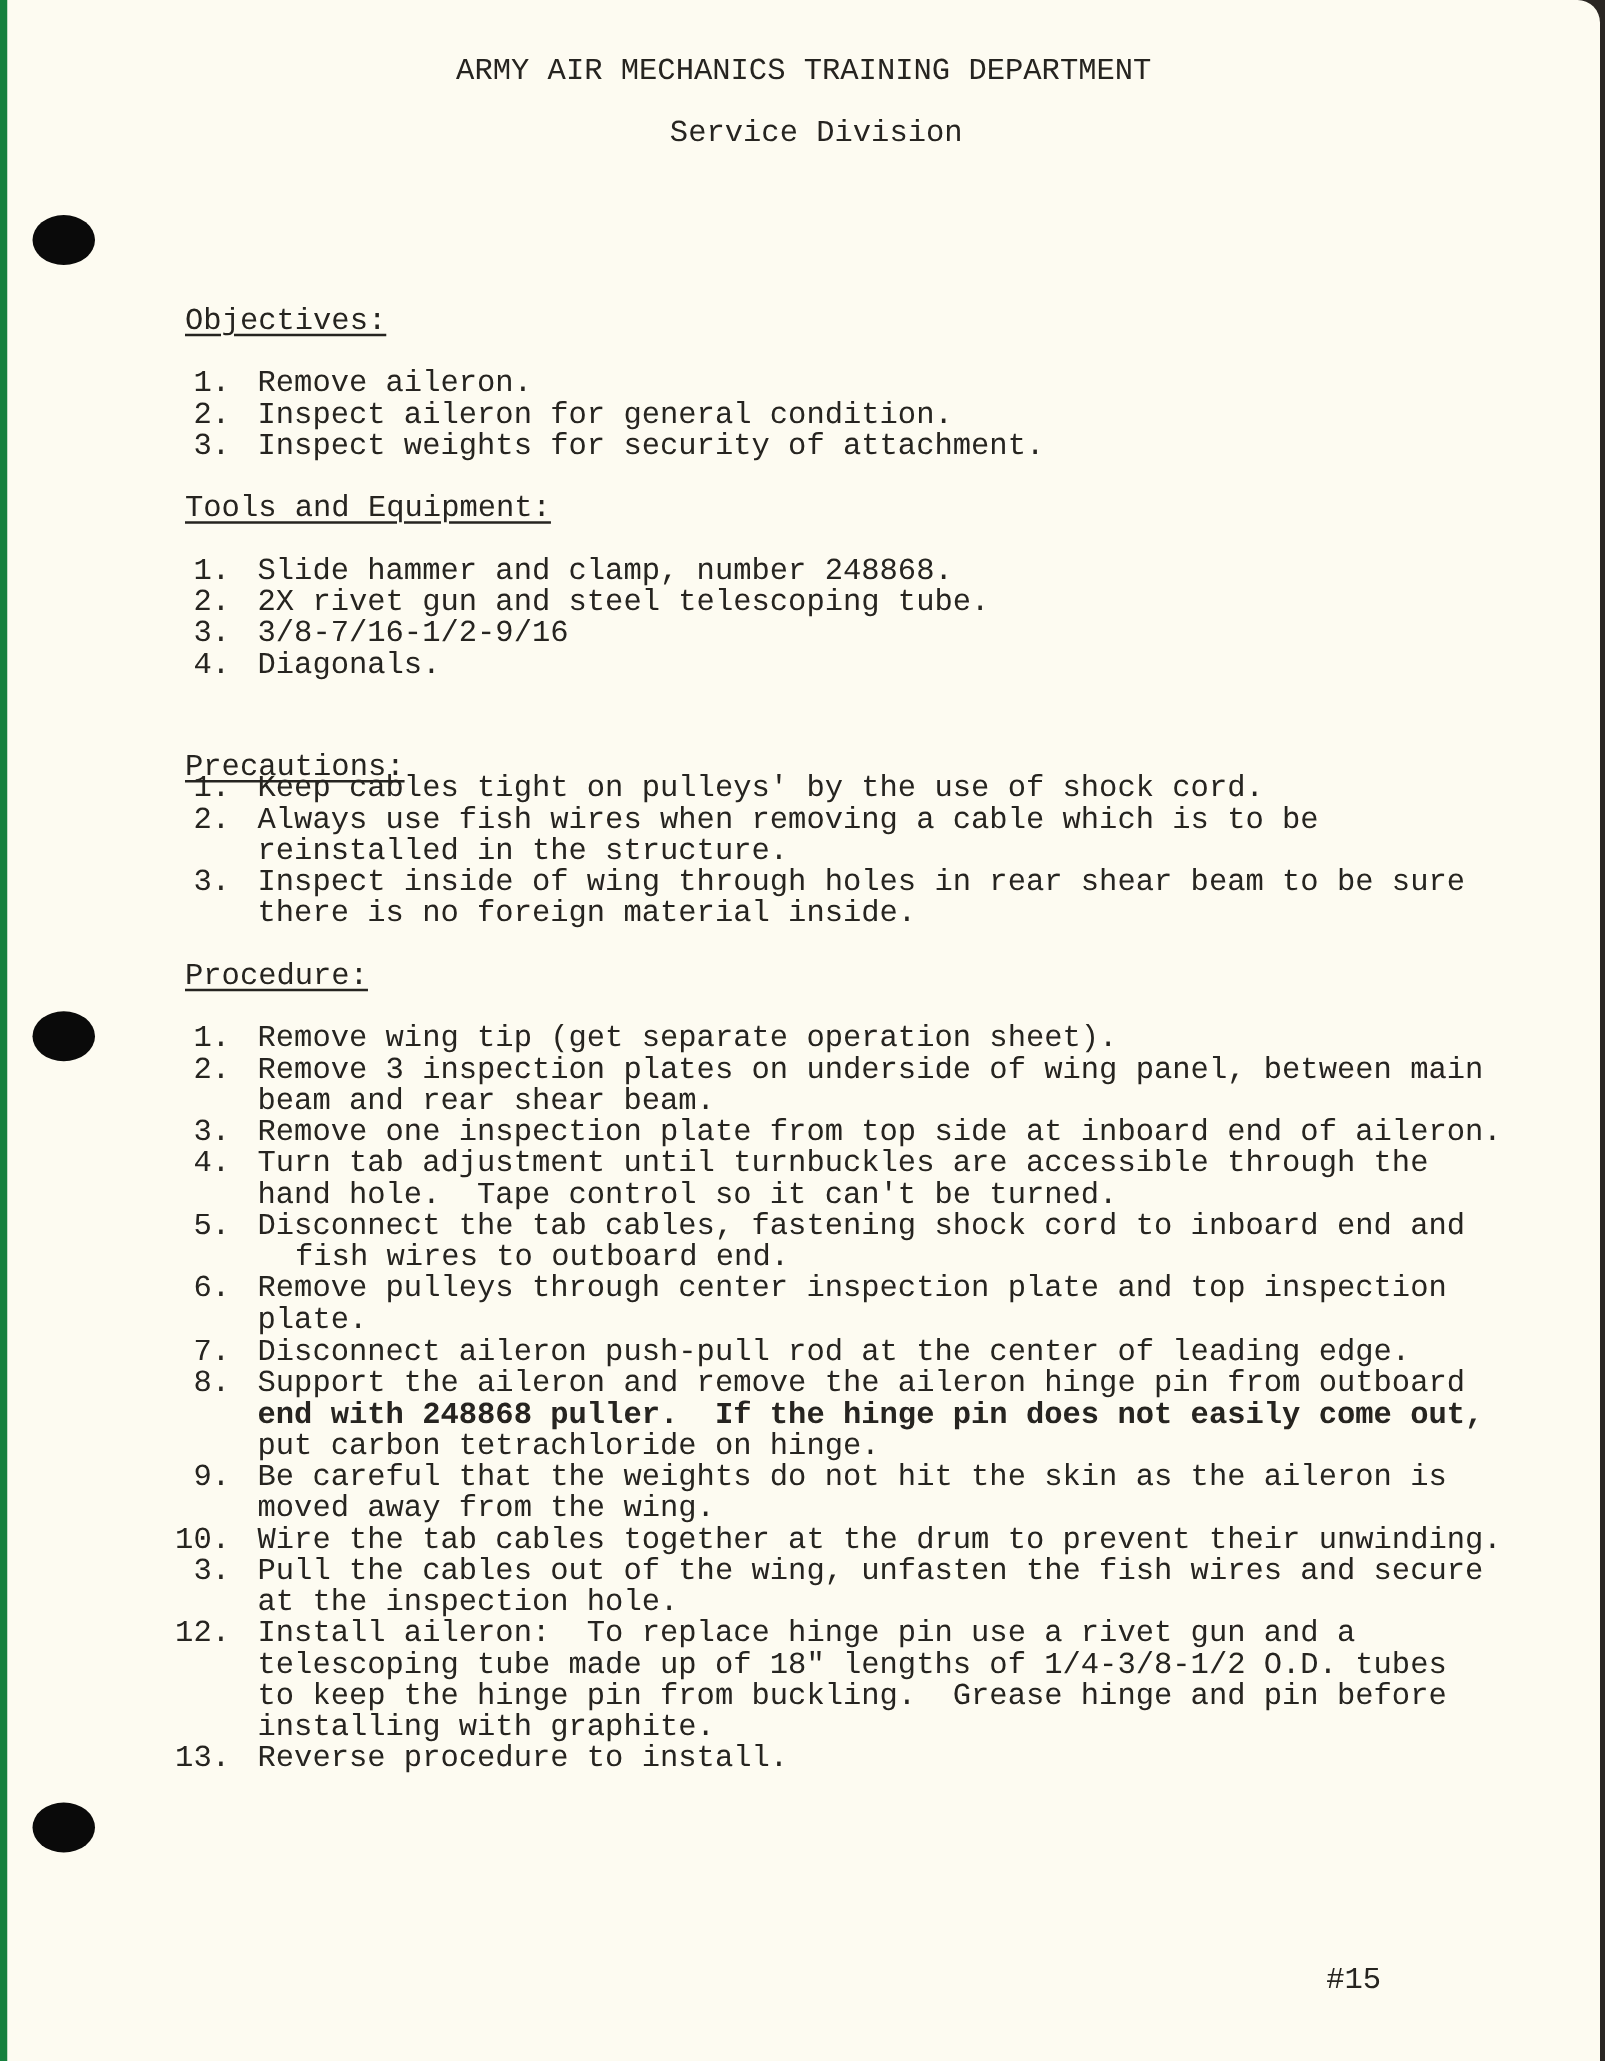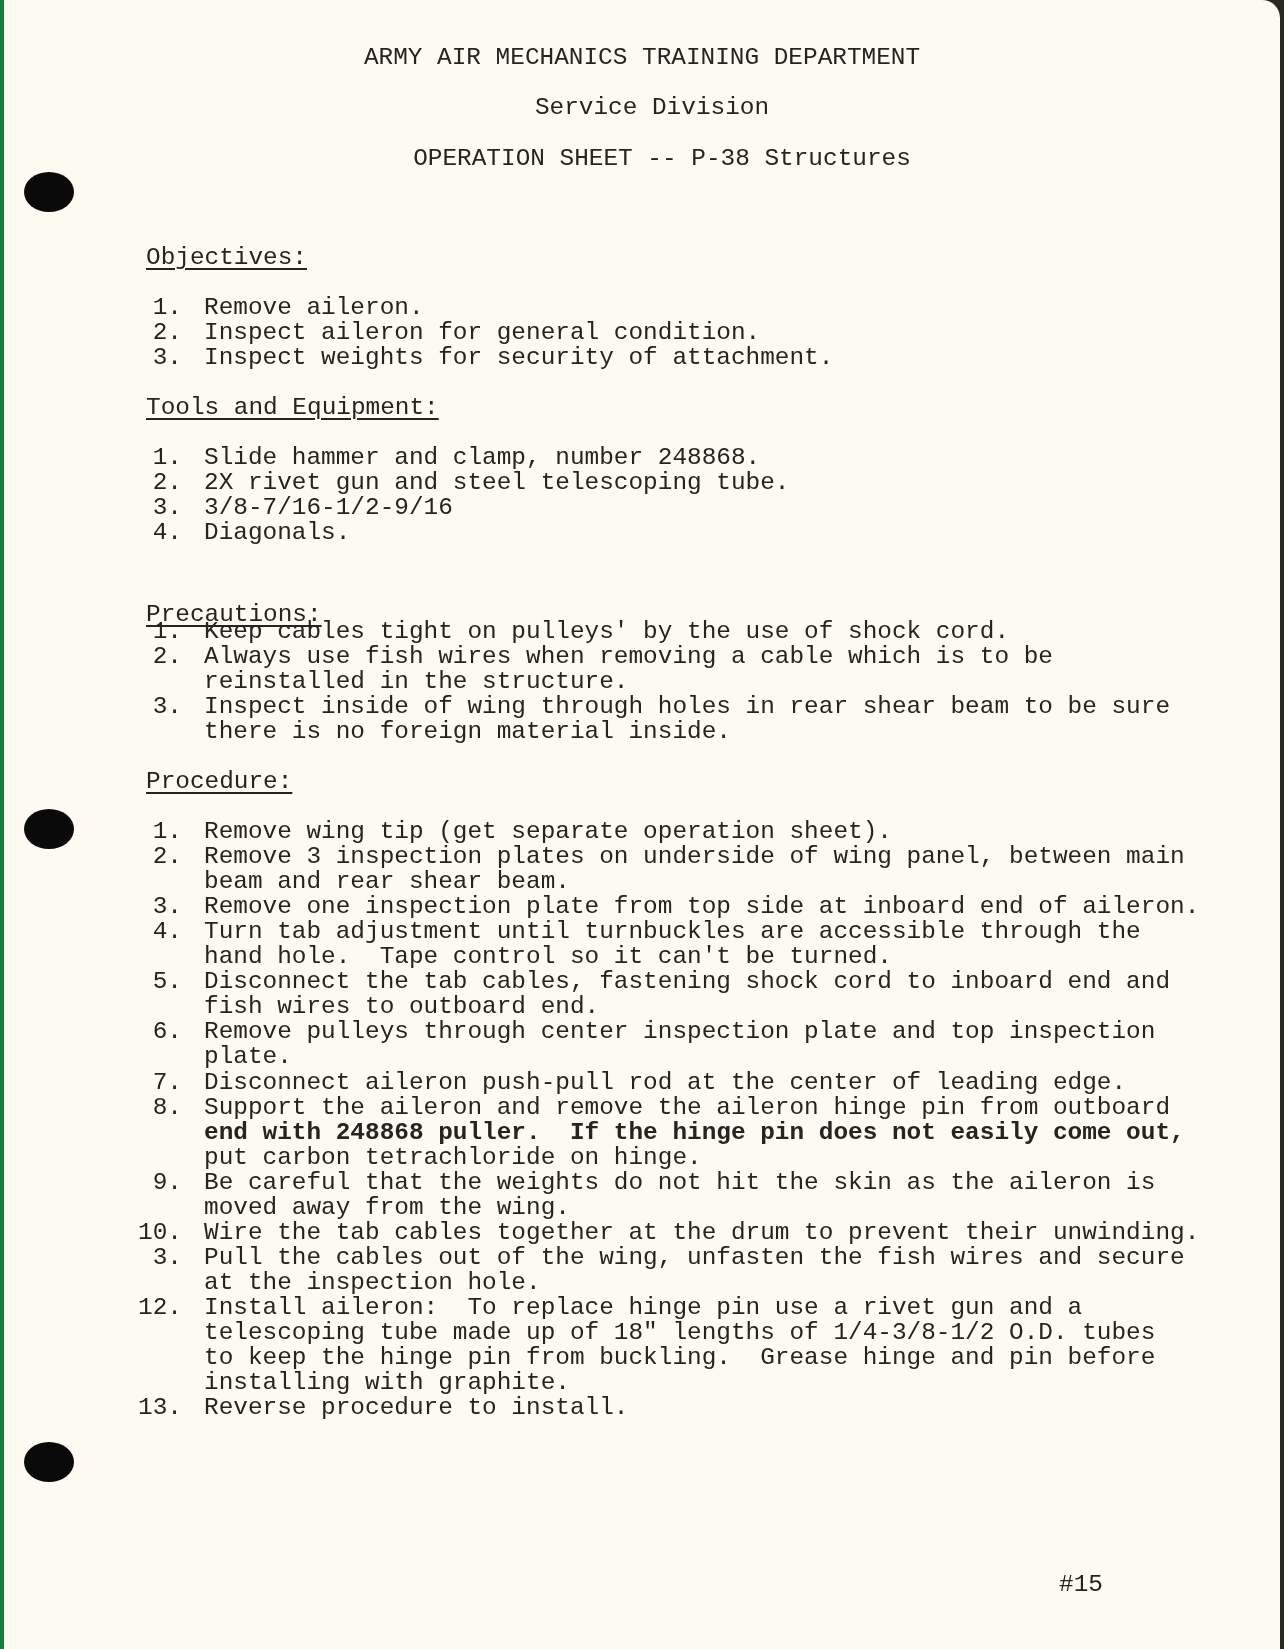--- a/index.html
+++ b/index.html
@@ -10,21 +10,21 @@
     position: relative;
     overflow: hidden;
     font-family: "Liberation Mono", "DejaVu Sans Mono", monospace;
   }
   .page {
     position: absolute;
     left: 0; top: 0;
     width: 1280px; height: 1649px;
     background: #fdfbf1;
     border-top-right-radius: 18px;
-    border-left: 4px solid #15803d;
+    border-left: 6px solid #15803d;
     box-sizing: border-box;
     color: #262420;
   }
   .hole {
     position: absolute;
     width: 50px; height: 40px;
     background: #0a0a0a;
     border-radius: 50%;
   }
   .tl {
@@ -47,21 +47,20 @@
 <body>
 
 <div class="page">
 
   <div class="hole" style="left:20px; top:172px;"></div>
   <div class="hole" style="left:20px; top:809px;"></div>
   <div class="hole" style="left:20px; top:1442px;"></div>
 
   <div class="tl center" style="top:45px;">ARMY AIR MECHANICS TRAINING DEPARTMENT</div>
   <div class="tl center" style="top:95px;padding-left:20px;">Service Division</div>
-  <div class="tl center" style="top:146px; padding-left:40px;">OPERATION SHEET -- P-38 Structures</div>
 
   <div class="tl" style="left:142px; top:245px;"><span class="hdr">Objectives:</span></div>
   <div id="objectives-list">
       <div class="num" style="top: 295px; left: 100px; width: 78px;">1.</div>
       <div class="item" style="top: 295px;">Remove aileron.</div>
       <div class="num" style="top: 320.05px; left: 100px; width: 78px;">2.</div>
       <div class="item" style="top: 320.05px;">Inspect aileron for general condition.</div>
       <div class="num" style="top: 345.1px; left: 100px; width: 78px;">3.</div>
       <div class="item" style="top: 345.1px;">Inspect weights for security of attachment.</div>
     </div>
@@ -97,21 +96,21 @@
       <div class="num" style="top: 844.05px; left: 100px; width: 78px;">2.</div>
       <div class="item" style="top: 844.05px;">Remove 3 inspection plates on underside of wing panel, between main</div>
       <div class="item" style="top: 869.1px;">beam and rear shear beam.</div>
       <div class="num" style="top: 894.15px; left: 100px; width: 78px;">3.</div>
       <div class="item" style="top: 894.15px;">Remove one inspection plate from top side at inboard end of aileron.</div>
       <div class="num" style="top: 919.2px; left: 100px; width: 78px;">4.</div>
       <div class="item" style="top: 919.2px;">Turn tab adjustment until turnbuckles are accessible through the</div>
       <div class="item" style="top: 944.25px;">hand hole.  Tape control so it can't be turned.</div>
       <div class="num" style="top: 969.3px; left: 100px; width: 78px;">5.</div>
       <div class="item" style="top: 969.3px;">Disconnect the tab cables, fastening shock cord to inboard end and</div>
-      <div class="item" style="top: 994.35px;">fish wires to outboard end.</div>
+      <div class="item" style="top: 994.35px; margin-left: 30px;">fish wires to outboard end.</div>
       <div class="num" style="top: 1019.4px; left: 100px; width: 78px;">6.</div>
       <div class="item" style="top: 1019.4px;">Remove pulleys through center inspection plate and top inspection</div>
       <div class="item" style="top: 1044.45px;">plate.</div>
       <div class="num" style="top: 1069.5px; left: 100px; width: 78px;">7.</div>
       <div class="item" style="top: 1069.5px;">Disconnect aileron push-pull rod at the center of leading edge.</div>
       <div class="num" style="top: 1094.55px; left: 100px; width: 78px;">8.</div>
       <div class="item" style="top: 1094.55px;">Support the aileron and remove the aileron hinge pin from outboard</div>
       <div class="item" style="top: 1119.6px; font-weight: bold;">end with 248868 puller.  If the hinge pin does not easily come out,</div>
       <div class="item" style="top: 1144.65px;">put carbon tetrachloride on hinge.</div>
       <div class="num" style="top: 1169.7px; left: 100px; width: 78px;">9.</div>

